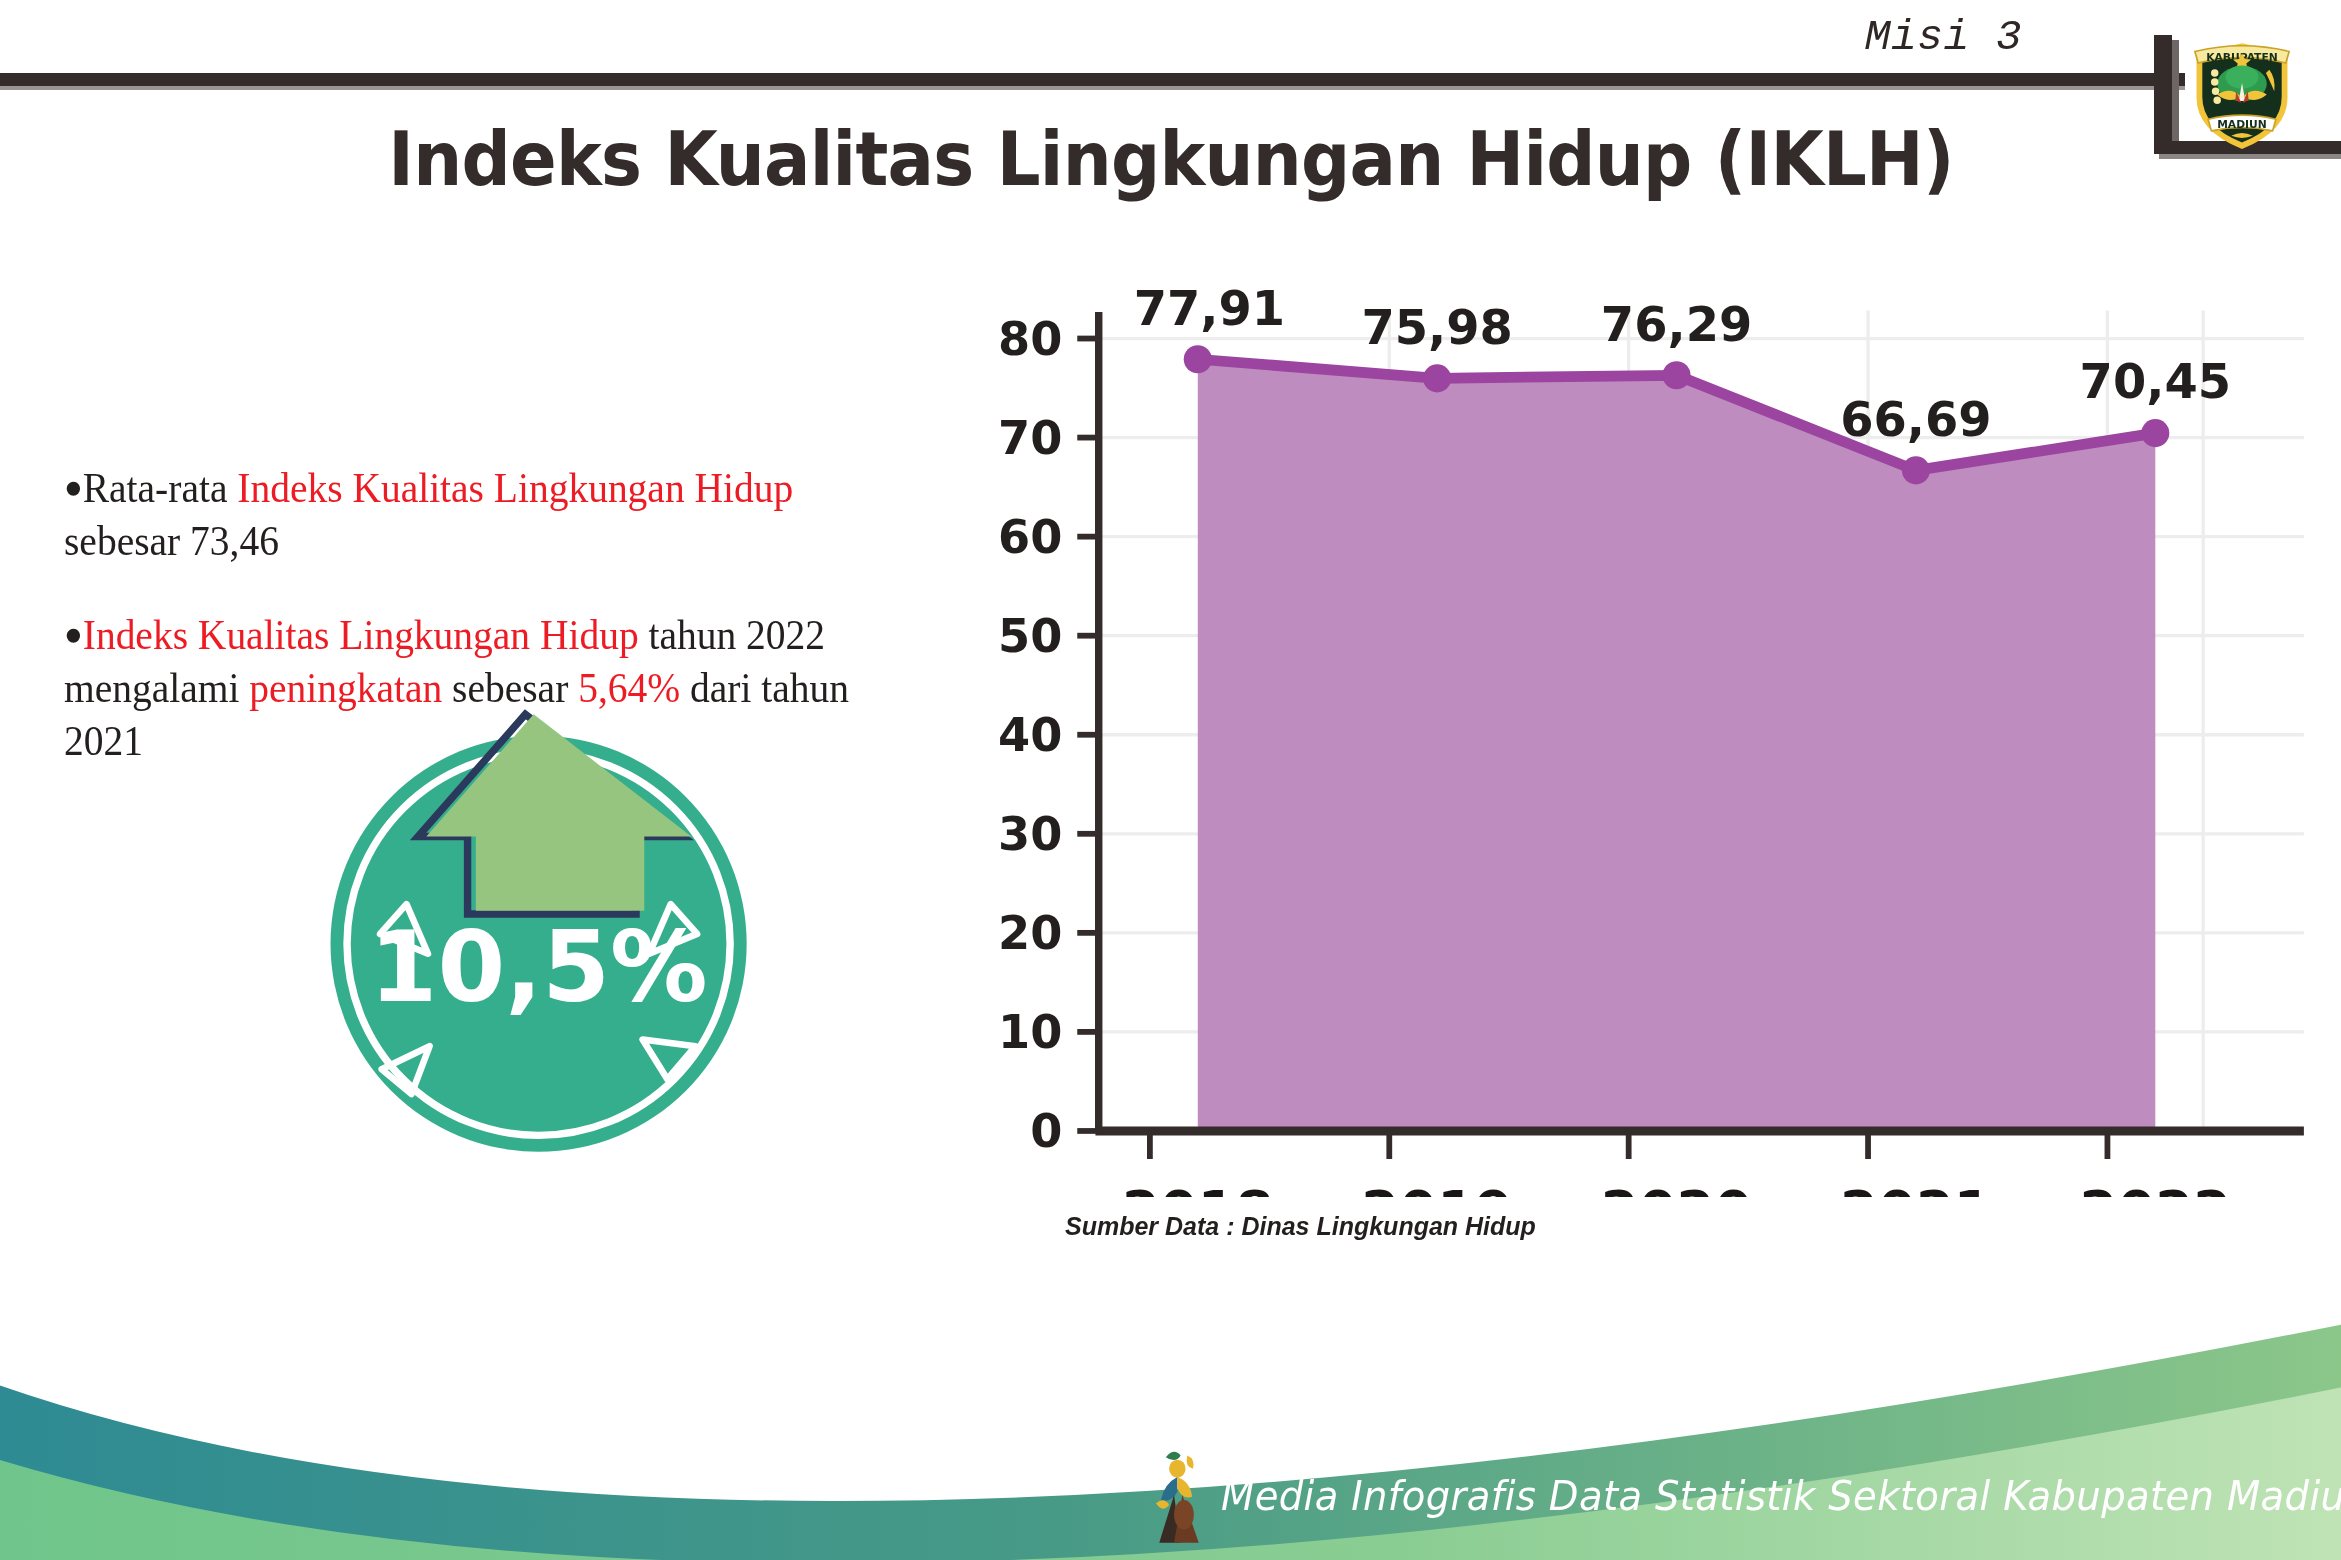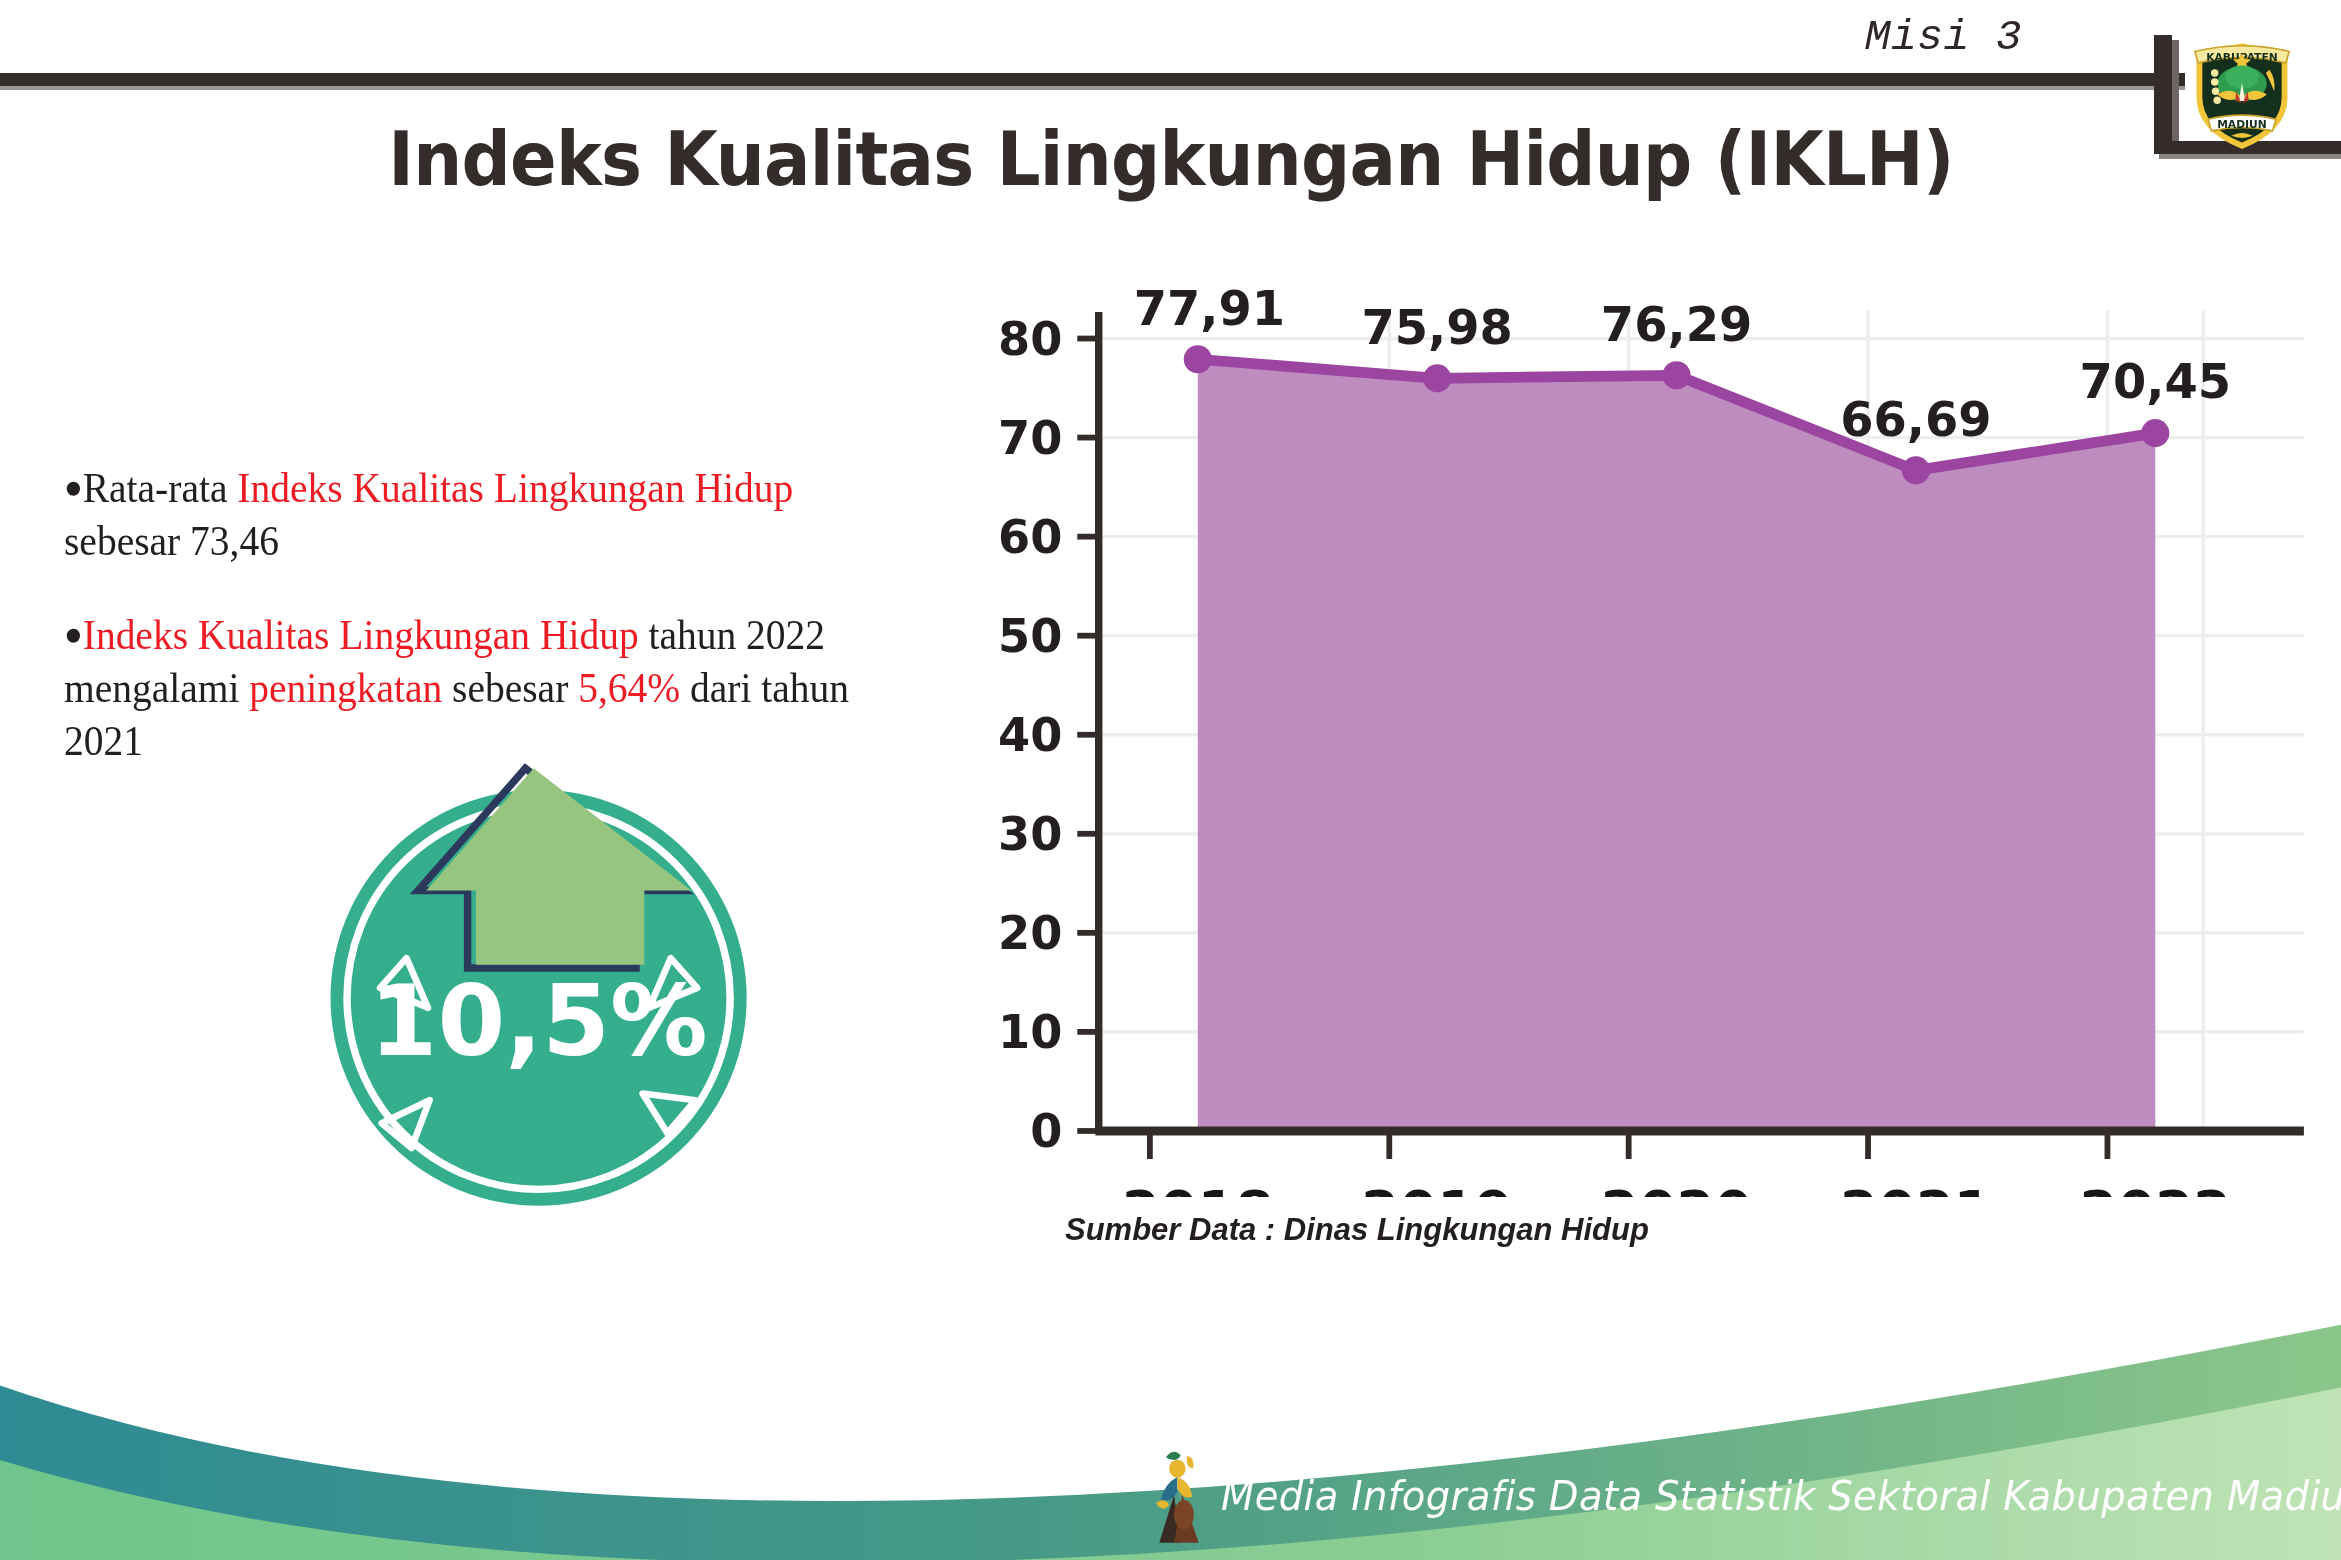--- a/index.html
+++ b/index.html
@@ -116,21 +116,21 @@
   .bullet .dot {
     font-size: 33px;
     vertical-align: 0.12em;
   }
   .red { color: #ED1C24; }
 
   
   .badge-wrap {
     position: absolute;
     left: 314px;
-    top: 760px;
+    top: 706px;
     width: 450px;
     height: 450px;
   }
   .badge-svg { display: block; }
 
   
   .chart-wrap {
     position: absolute;
     left: 950px;
     top: 289px;
@@ -160,21 +160,21 @@
     fill: #231f1e;
     text-anchor: middle;
   }
   .source-note {
     position: absolute;
     left: 1065px;
     top: 1212px;
     font-family: "Liberation Sans", sans-serif;
     font-weight: bold;
     font-style: italic;
-    font-size: 31px;
+    font-size: 25px;
     color: #231f1e;
   }
 
   
   .footer {
     position: absolute;
     left: 0;
     bottom: 0;
     width: 2342px;
     height: 273px;

